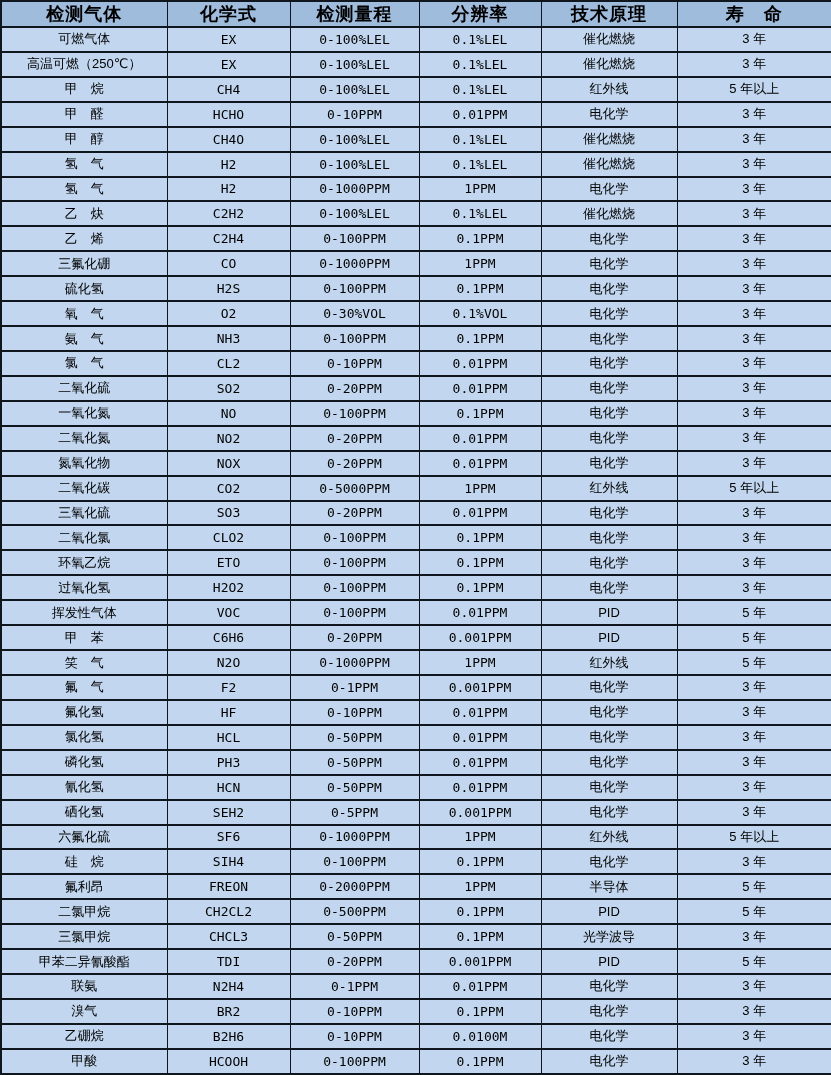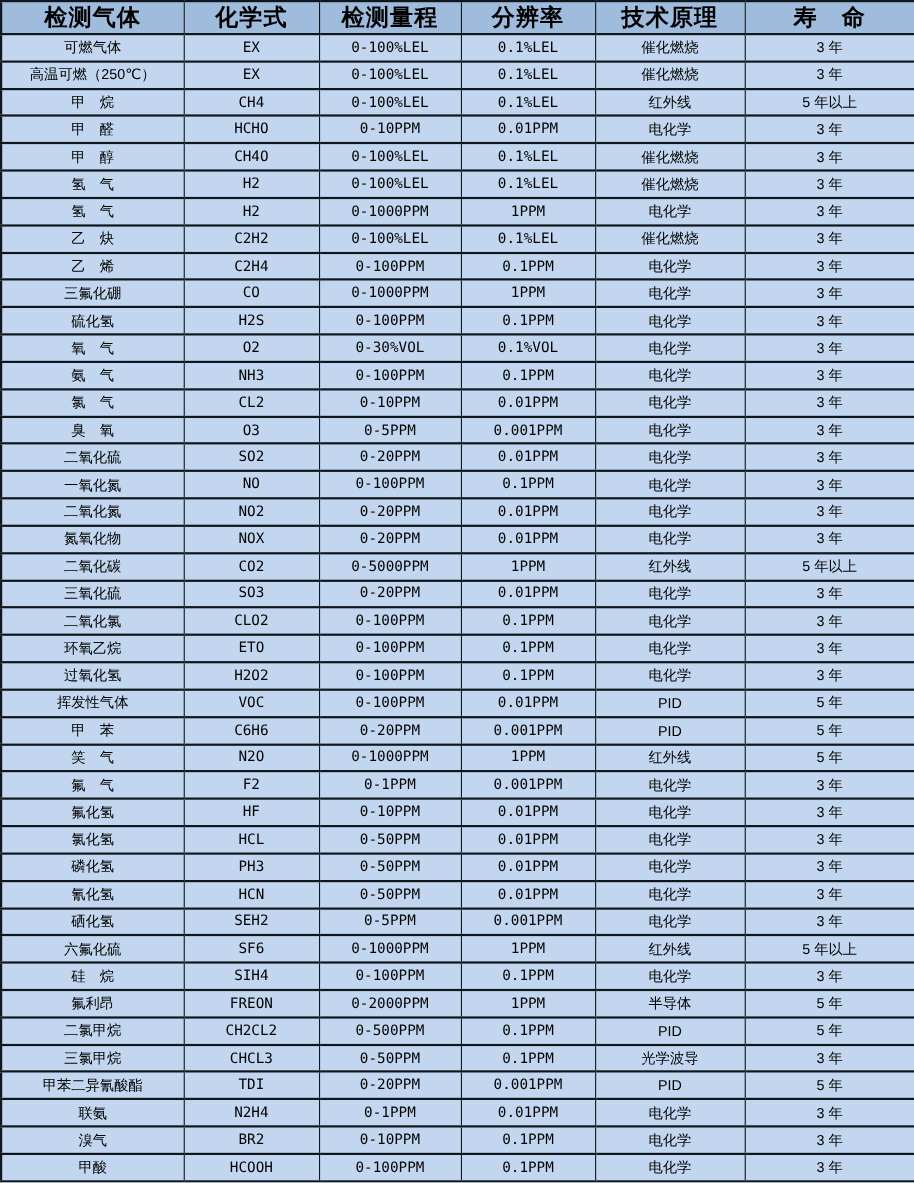--- a/index.html
+++ b/index.html
@@ -29,21 +29,21 @@
     border-bottom:2px solid var(--border);
     text-align:center;
     vertical-align:middle;
     padding:0 2px;
     overflow:hidden;
     white-space:nowrap;
   }
   .gas-table thead th{
     background:var(--header-bg);
     font-weight:bold;
-    font-size:21px;
+    font-size:18px;
     height:22px;
     letter-spacing:1px;
   }
   .gas-table td{
     font-size:13px;
     height:21px;
   }
   .col-formula,.col-range,.col-resolution{
     font-family:"DejaVu Sans Mono","Liberation Mono",monospace;
     font-size:12px;
@@ -182,28 +182,20 @@
       </tr>
       <tr>
         <td class="col-gas">氯　气</td>
         <td class="col-formula">CL2</td>
         <td class="col-range">0-10PPM</td>
         <td class="col-resolution">0.01PPM</td>
         <td class="col-principle">电化学</td>
         <td class="col-life">3 年</td>
       </tr>
       <tr>
-        <td class="col-gas">臭　氧</td>
-        <td class="col-formula">O3</td>
-        <td class="col-range">0-5PPM</td>
-        <td class="col-resolution">0.001PPM</td>
-        <td class="col-principle">电化学</td>
-        <td class="col-life">3 年</td>
-      </tr>
-      <tr>
         <td class="col-gas">二氧化硫</td>
         <td class="col-formula">SO2</td>
         <td class="col-range">0-20PPM</td>
         <td class="col-resolution">0.01PPM</td>
         <td class="col-principle">电化学</td>
         <td class="col-life">3 年</td>
       </tr>
       <tr>
         <td class="col-gas">一氧化氮</td>
         <td class="col-formula">NO</td>
@@ -398,20 +390,28 @@
       </tr>
       <tr>
         <td class="col-gas">溴气</td>
         <td class="col-formula">BR2</td>
         <td class="col-range">0-10PPM</td>
         <td class="col-resolution">0.1PPM</td>
         <td class="col-principle">电化学</td>
         <td class="col-life">3 年</td>
       </tr>
       <tr>
+        <td class="col-gas">乙硼烷</td>
+        <td class="col-formula">B2H6</td>
+        <td class="col-range">0-10PPM</td>
+        <td class="col-resolution">0.0100M</td>
+        <td class="col-principle">电化学</td>
+        <td class="col-life">3 年</td>
+      </tr>
+      <tr>
         <td class="col-gas">甲酸</td>
         <td class="col-formula">HCOOH</td>
         <td class="col-range">0-100PPM</td>
         <td class="col-resolution">0.1PPM</td>
         <td class="col-principle">电化学</td>
         <td class="col-life">3 年</td>
       </tr>
     </tbody>
 </table>
 

